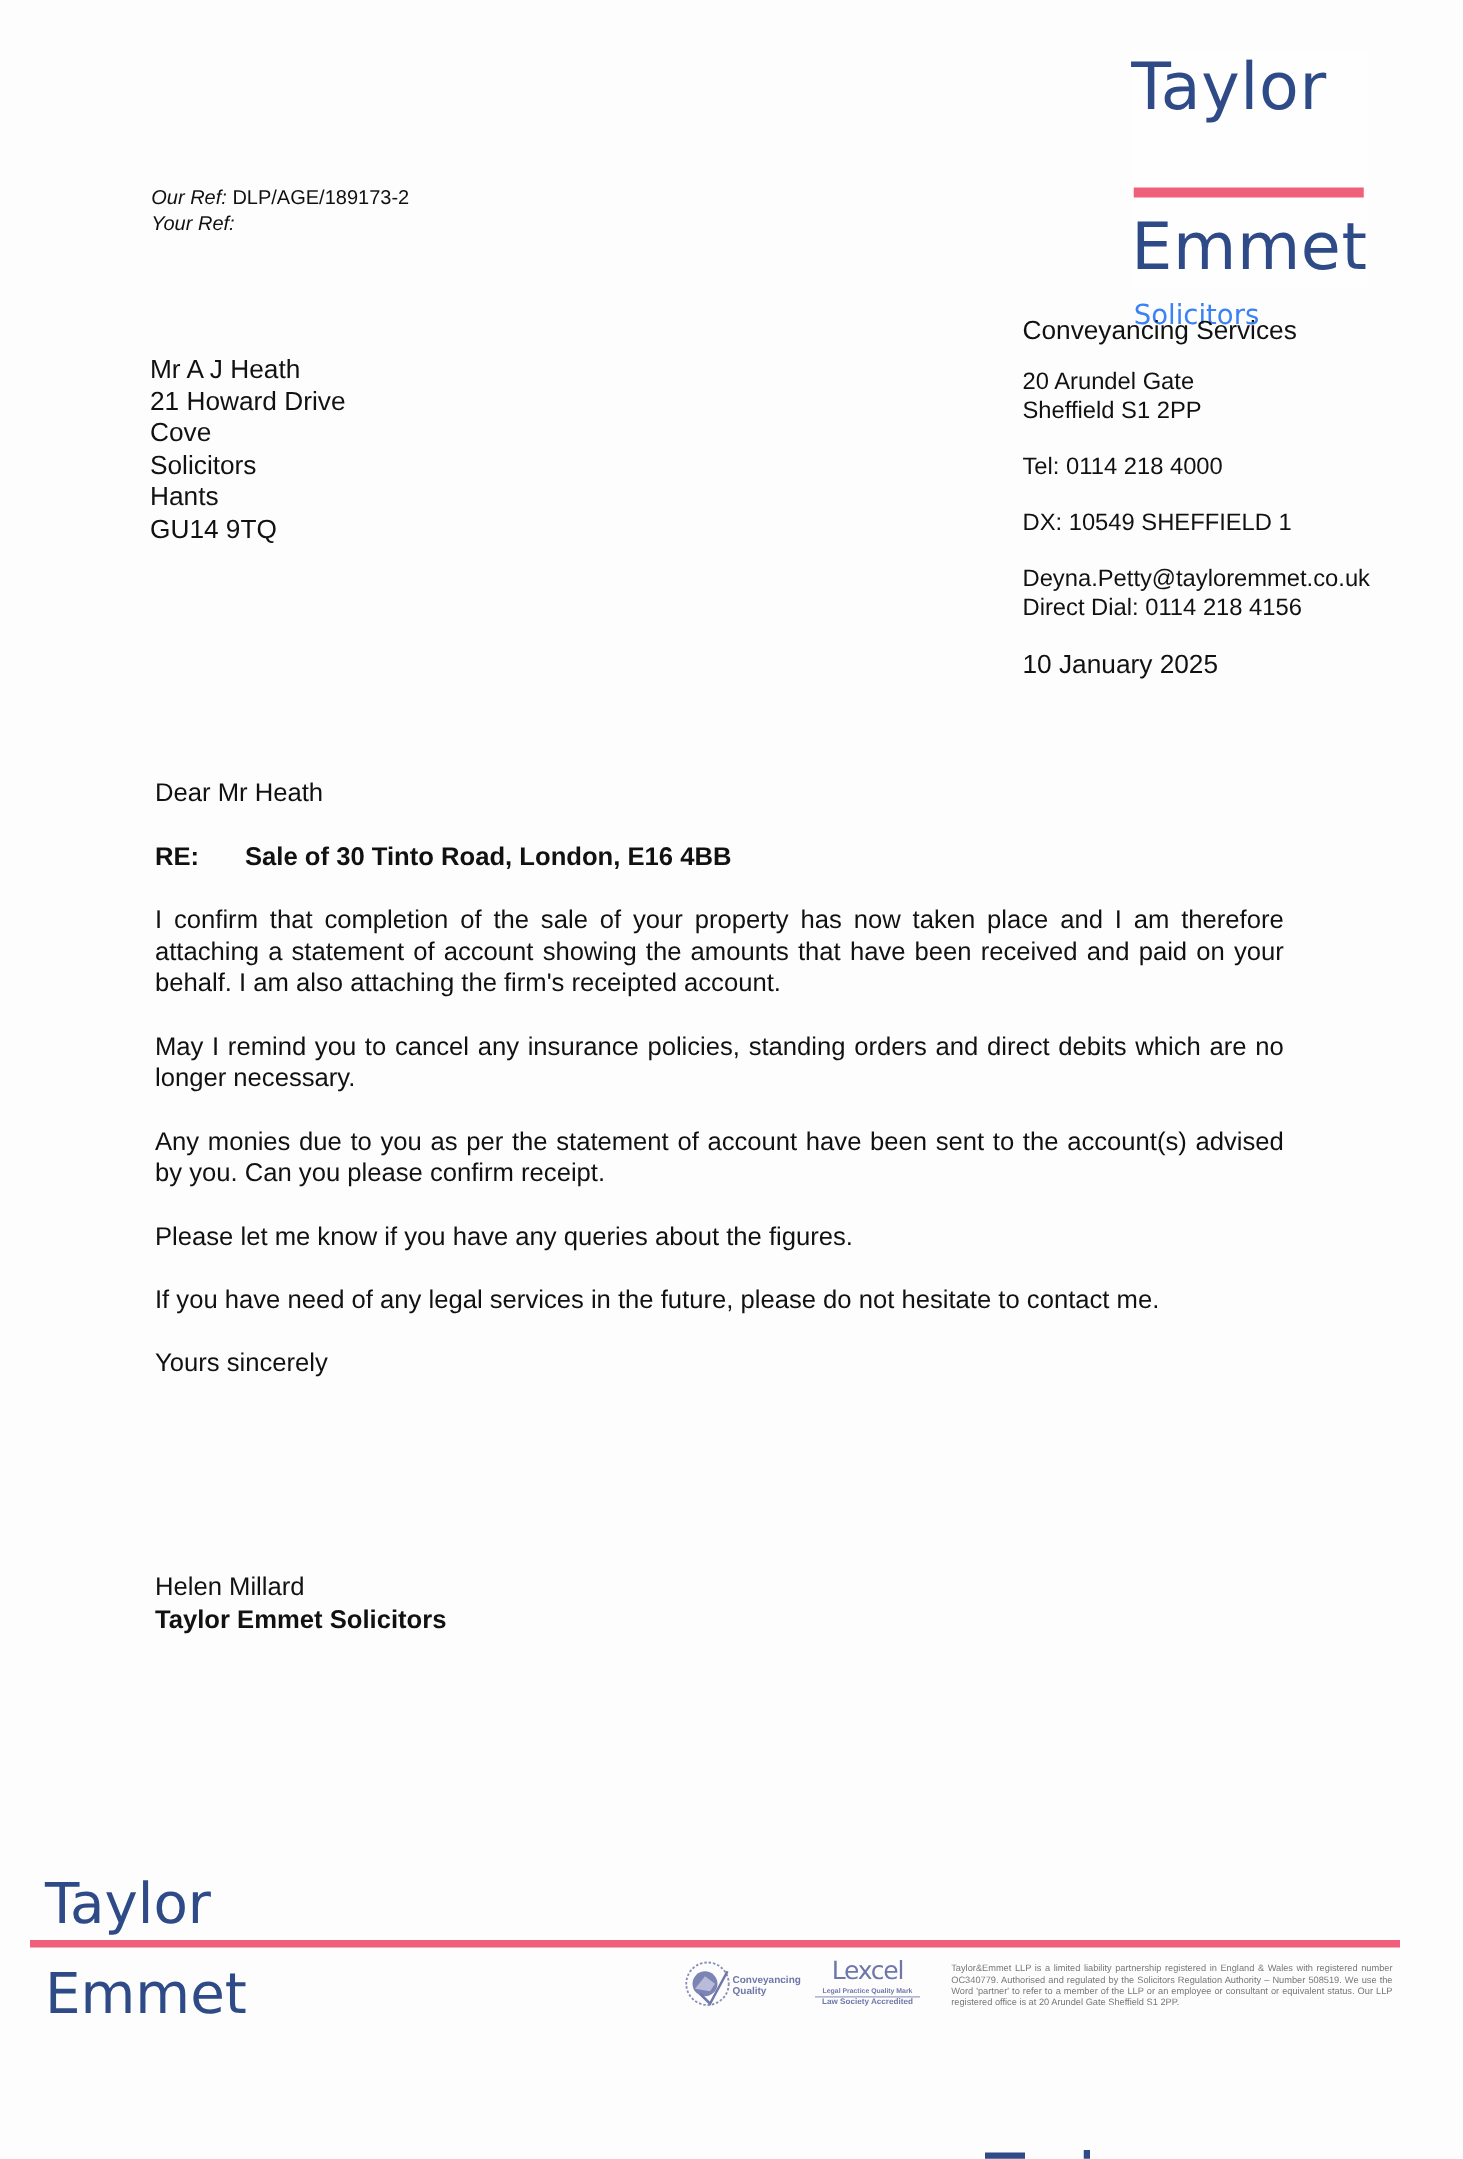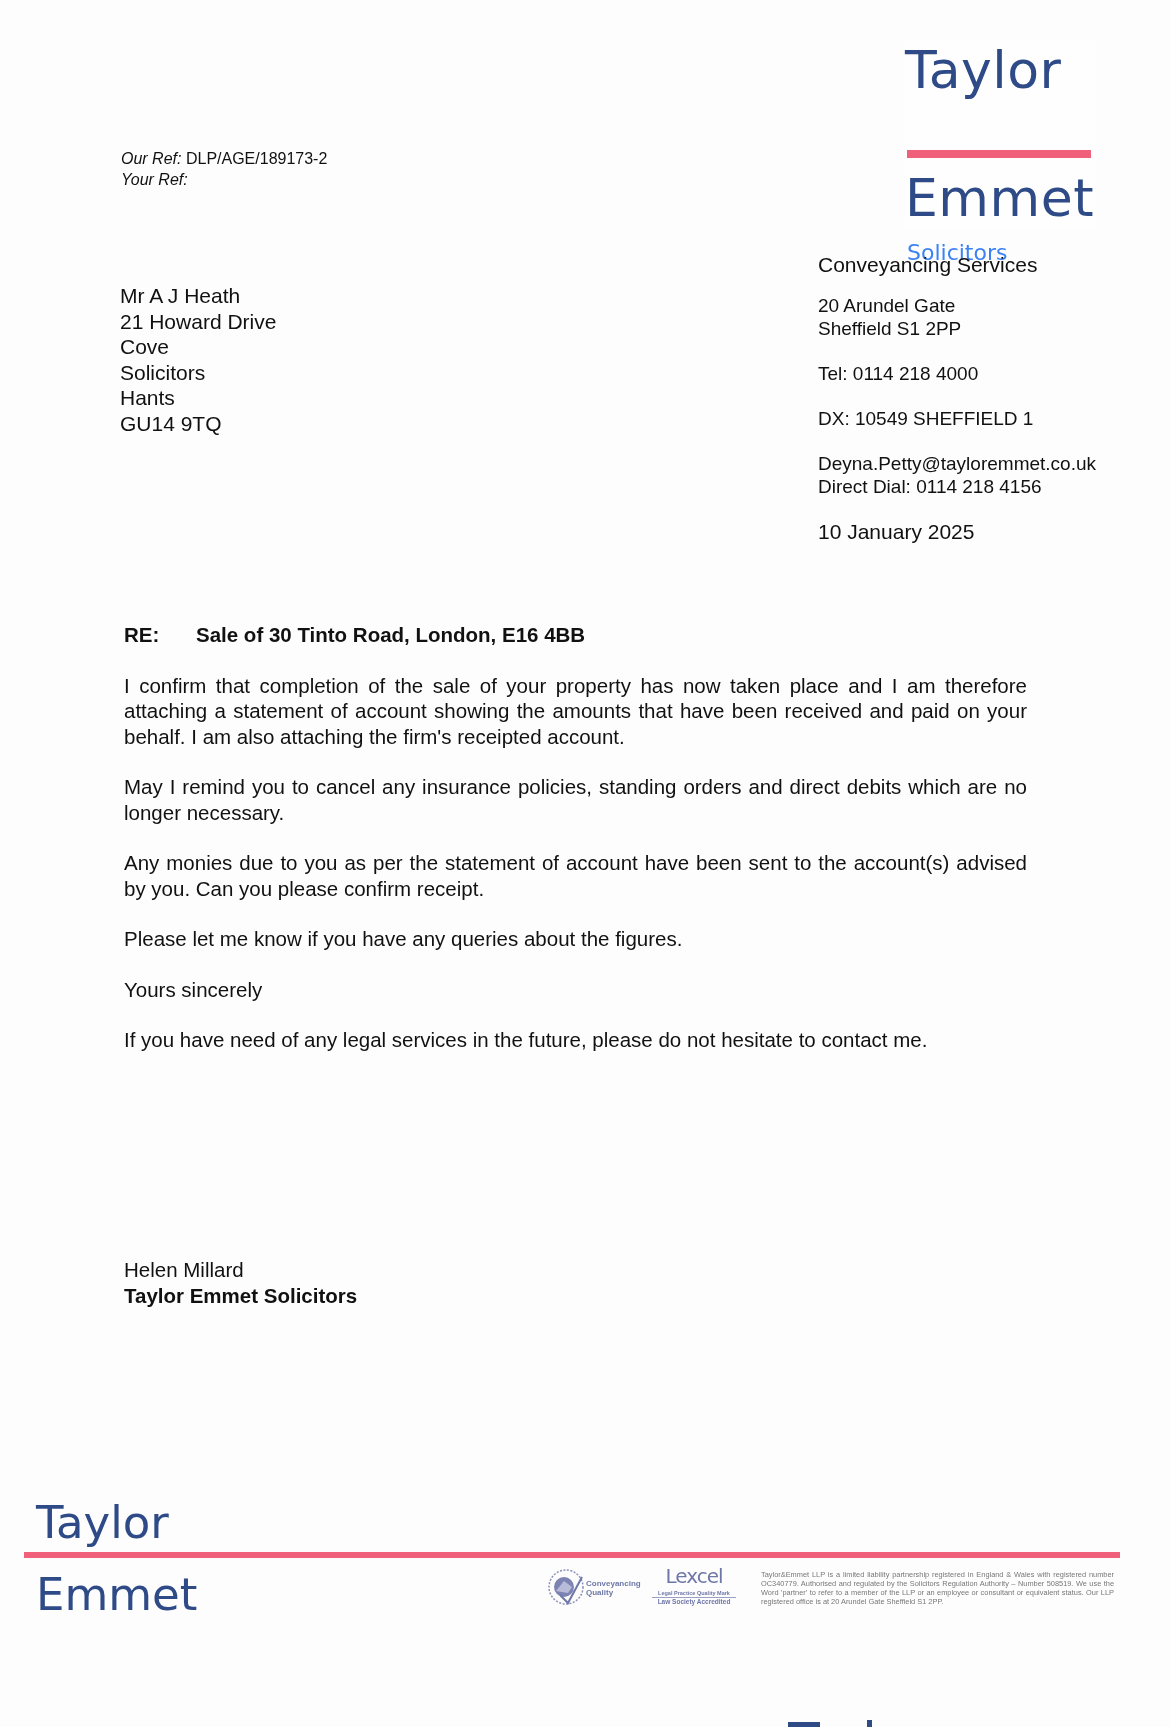--- a/index.html
+++ b/index.html
@@ -100,29 +100,30 @@
   <div class="gap"></div>
   <div>DX: 10549 SHEFFIELD 1</div>
   <div class="gap"></div>
   <div>Deyna.Petty@tayloremmet.co.uk</div>
   <div>Direct Dial: 0114 218 4156</div>
   <div class="gap"></div>
   <div class="date">10 January 2025</div>
 </div>
 
 <div class="abs body-text">
+  <p>Dear Mr Heath</p>
   <p class="re">
     <span class="re-label">RE:</span><span>Sale of 30 Tinto Road, London, E16 4BB</span>
   </p>
   <p>I confirm that completion of the sale of your property has now taken place and I am therefore attaching a statement of account showing the amounts that have been received and paid on your behalf. I am also attaching the firm's receipted account.</p>
   <p>May I remind you to cancel any insurance policies, standing orders and direct debits which are no longer necessary.</p>
   <p>Any monies due to you as per the statement of account have been sent to the account(s) advised by you. Can you please confirm receipt.</p>
   <p>Please let me know if you have any queries about the figures.</p>
+  <p>If you have need of any legal services in the future, please do not hesitate to contact me.</p>
   <p>Yours sincerely</p>
-  <p>If you have need of any legal services in the future, please do not hesitate to contact me.</p>
 </div>
 
 <div class="abs signature">
   <div>Helen Millard</div>
   <div class="firmname">Taylor Emmet Solicitors</div>
 </div>
 
 <div class="abs footer-taylor">Taylor</div>
 <div class="abs footer-bar"></div>
 <div class="abs footer-emmet">Emmet</div>

